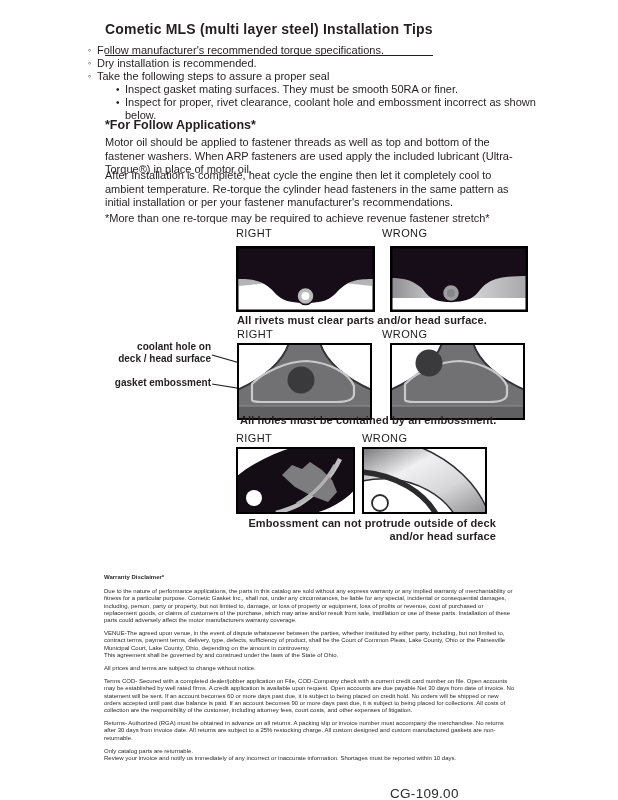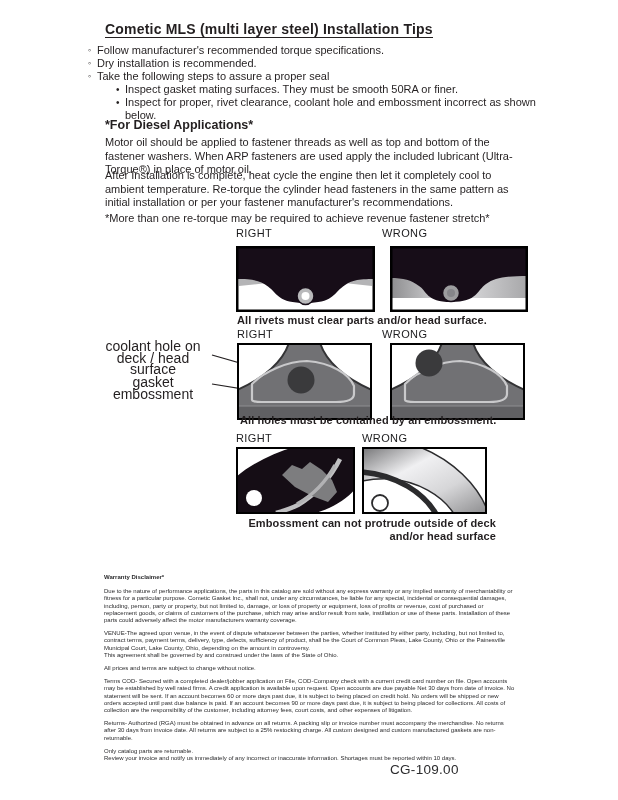--- a/index.html
+++ b/index.html
@@ -4,34 +4,34 @@
 <style>
   html,body{margin:0;padding:0;background:#e8e8e8;}
   .page{
     position:relative;width:618px;height:800px;background:#ffffff;
     font-family:"Liberation Sans", sans-serif;color:#231f20;overflow:hidden;
     margin:0 auto;
   }
   .abs{position:absolute;}
   .title{
     font-size:14px;font-weight:bold;border-bottom:1.6px solid #231f20;
-    padding-bottom:0;display:inline-block;letter-spacing:.2px;
+    padding-bottom:18px;display:inline-block;letter-spacing:.2px;
   }
   .bullets{font-size:11px;line-height:13px;}
   .bullet-row{display:flex;}
   .bullet-marker{width:9px;flex:0 0 9px;font-size:9px;line-height:13px;}
   .sub{margin-left:28px;}
   .sub .bullet-marker{font-size:10px;}
   .diesel-head{font-size:12.5px;font-weight:bold;}
   .para{font-size:11px;line-height:13.5px;width:424px;}
   .dlabel{font-size:11px;letter-spacing:.4px;color:#1c1c1e;}
   .caption{font-size:11px;font-weight:bold;line-height:13px;letter-spacing:.1px;}
   .dbox{box-sizing:border-box;}
   .dbox svg{display:block;}
-  .callout{font-size:14px;line-height:11.5px;text-align:center;}
+  .callout{font-size:10px;line-height:11.5px;text-align:right;font-weight:bold;}
   .disc{width:412px;font-size:6px;line-height:7.2px;color:#2b2b2d;}
   .disc .h{font-weight:bold;margin:0 0 7px 0;}
   .disc p{margin:0;}
   .disc p.gap{margin-top:6px;}
   .pageno{font-size:13.5px;letter-spacing:.3px;color:#2b2b2d;}
 </style>
 </head>
 <body>
 
 <div class="page">
@@ -56,21 +56,21 @@
     <div class="bullet-row sub">
       <span class="bullet-marker">•</span>
       <span>Inspect gasket mating surfaces. They must be smooth 50RA or finer.</span>
     </div>
     <div class="bullet-row sub">
       <span class="bullet-marker">•</span>
       <span>Inspect for proper, rivet clearance, coolant hole and embossment incorrect as shown below.</span>
     </div>
   </div>
 
-  <div class="abs diesel-head" style="left:105px;top:118px;">*For Diesel Applications*</div>
+  <div class="abs diesel-head" style="left:105px;top:118px;">*For Follow Applications*</div>
   <div class="abs para" style="left:105px;top:136px;">Motor oil should be applied to fastener threads as well as top and bottom of the fastener washers. When ARP fasteners are used apply the included lubricant (Ultra-Torque®) in place of motor oil.</div>
   <div class="abs para" style="left:105px;top:169px;">After Installation is complete, heat cycle the engine then let it completely cool to ambient temperature. Re-torque the cylinder head fasteners in the same pattern as initial installation or per your fastener manufacturer's recommendations.</div>
   <div class="abs para" style="left:105px;top:212px;">*More than one re-torque may be required to achieve revenue fastener stretch*</div>
 
   <div class="abs dlabel" style="left:236px;top:227px;width:139px;">RIGHT</div>
   <div class="abs dlabel" style="left:382px;top:227px;width:138px;">WRONG</div>
 
   <div class="abs dbox" style="left:236px;top:246px;">
     <svg width="139" height="66" viewBox="0 0 139 66">
       <rect x="0" y="0" width="139" height="66" fill="#ffffff"></rect>
@@ -194,15 +194,15 @@
     <p>Due to the nature of performance applications, the parts in this catalog are sold without any express warranty or any implied warranty of merchantability or fitness for a particular purpose.  Cometic Gasket Inc., shall not, under any circumstances, be liable for any special, incidental or consequential damages, including, person, party or property, but not limited to, damage, or loss of property or equipment, loss of profits or revenue, cost of purchased or replacement goods, or claims of customers of the purchase, which may arise and/or result from sale, instillation or use of these parts.  Installation of these parts could adversely affect the motor manufacturers warranty coverage.</p>
     <p class="gap">VENUE-The agreed upon venue, in the event of dispute whatsoever between the parties, whether instituted by either party, including, but not limited to, contract terms, payment terms, delivery, type, defects, sufficiency of product, shall be the Court of Common Pleas, Lake County, Ohio or the Painesville Municipal Court, Lake County, Ohio, depending on the amount in controversy.</p>
     <p>This agreement shall be governed by and construed under the laws of the State of Ohio.</p>
     <p class="gap">All prices and terms are subject to change without notice.</p>
     <p class="gap">Terms COD- Secured with a completed dealer/jobber application on File, COD-Company check with a current credit card number on file.  Open accounts may be established by well rated firms.  A credit application is available upon request.  Open accounts are due payable Net 30 days from date of invoice.  No statement will be sent.  If an account becomes 60 or more days past due, it is subject to being placed on credit hold.  No orders will be shipped or new orders accepted until past due balance is paid.  If an account becomes 90 or more days past due, it is subject to being placed for collections.  All costs of collection are the responsibility of the customer, including attorney fees, court costs, and other expenses of litigation.</p>
     <p class="gap">Returns- Authorized (RGA) must be obtained in advance on all returns.  A packing slip or invoice number must accompany the merchandise.  No returns after 30 days from invoice date.  All returns are subject to a 25% restocking charge.  All custom designed and custom manufactured gaskets are non-returnable.</p>
     <p class="gap">Only catalog parts are returnable.</p>
     <p>Review your invoice and notify us immediately of any incorrect or inaccurate information.  Shortages must be reported within 10 days.</p>
   </div>
 
-  <div class="abs pageno" style="left:390px;top:762px;">CG-109.00</div>
+  <div class="abs pageno" style="left:390px;top:786px;">CG-109.00</div>
 
 </div>
 
 </body></html>

